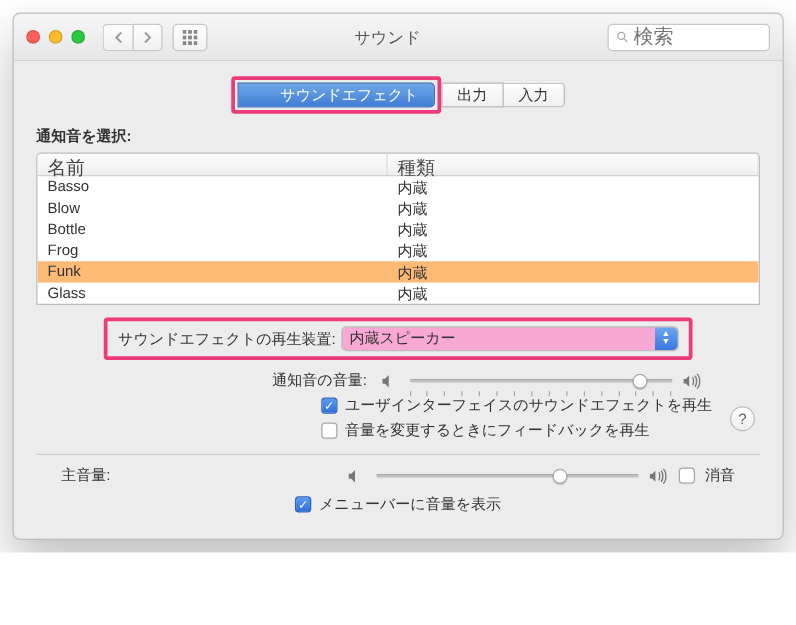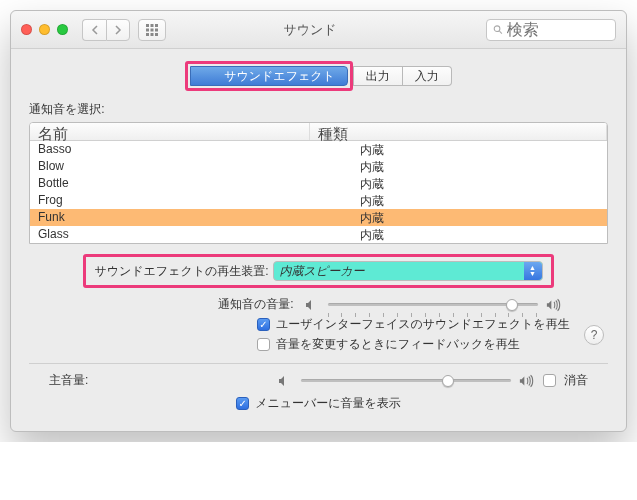--- a/index.html
+++ b/index.html
@@ -80,59 +80,58 @@
   .tab:first-child { border-radius: 4px 0 0 4px; padding-left: 33px; }
   .tab:last-child { border-radius: 0 4px 4px 0; }
   .tab + .tab { border-left: none; }
   .highlight-red {
     border: 3px solid #ec3a7b;
     border-radius: 3px;
     padding: 2px;
     display: inline-flex;
   }
   .tabs-wrap { display: flex; justify-content: center; align-items: center; margin-bottom: 10px; }
-  .label-bold { font-weight: normal; margin-bottom: 4px; font-size: 12px; }
+  .label-bold { font-weight: bold; margin-bottom: 4px; font-size: 12px; }
   .table {
     background: #fff;
     border: 1px solid #bdbdbd;
     border-radius: 4px 4px 0 0;
     overflow: hidden;
   }
   .table-head {
     display: flex;
     background: linear-gradient(#fdfdfd,#efefef);
     border-bottom: 1px solid #d0d0d0;
     height: 18px;
     font-size: 15px; color: #444;
   }
   .th { padding: 2px 8px; border-right: 1px solid #ddd; }
   .th.col1 { flex: 0 0 280px; }
   .th.col2 { flex: 1; }
-  .tr { display: flex; height: 17px; font-size: 12px; gap: 42px; }
+  .tr { display: flex; height: 17px; font-size: 12px; }
   .td { padding: 1px 8px; }
   .td.col1 { flex: 0 0 280px; }
   .td.col2 { flex: 1; }
   .tr.selected { background: #fdba74; }
   .device-row-wrap {
     margin: 10px auto 8px;
     width: fit-content;
   }
   .device-row {
     display: flex; align-items: center; gap: 4px;
   }
   .device-label { font-size: 12px; }
   .select {
     width: 270px; height: 20px;
-    background: #5eead4;
+    background: #f9a8d4;
     border: 1px solid #bcbcbc;
     border-radius: 4px;
-    display: flex; align-items: center; padding: 0 6px;
+    display: flex; padding: 0 6px;
     position: relative;
     font-size: 12px;
-    font-style: italic;
   }
   .select .arrows {
     position: absolute; right: 0; top: 0; bottom: 0;
     width: 18px;
     background: linear-gradient(#6ca8f0,#3776e0);
     border-radius: 0 4px 4px 0;
     display: flex; flex-direction: column; align-items: center; justify-content: center;
     color: #fff; font-size: 7px; line-height: 6px;
   }
   .slider-row {

